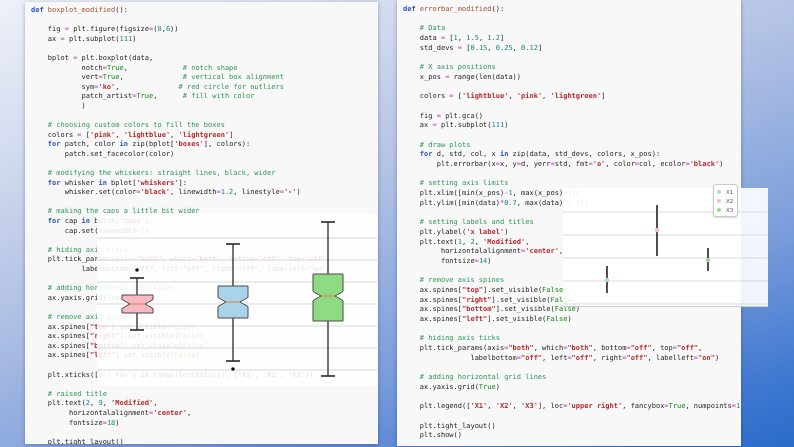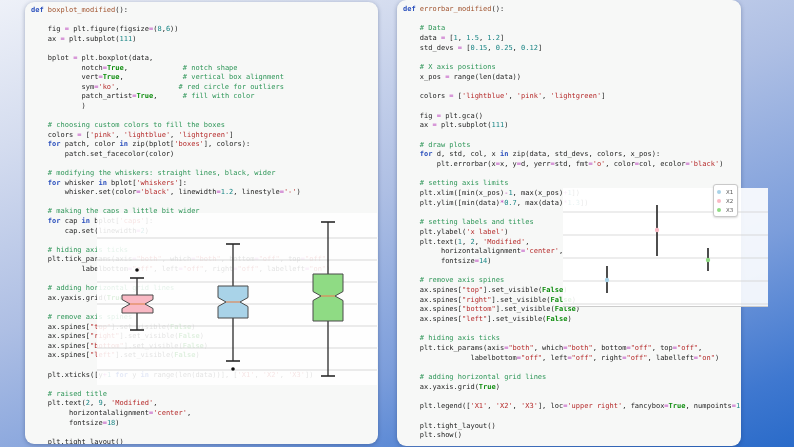--- a/index.html
+++ b/index.html
@@ -2,39 +2,39 @@
 <html><head>
 <meta charset="utf-8">
 <style>
   html,body{margin:0;padding:0;}
   body{
     width:794px;height:447px;position:relative;overflow:hidden;
     background:linear-gradient(160deg,#eef1f8 0%,#d4dcef 20%,#aebfe4 45%,#7b9ddb 70%,#3f78d0 90%,#2a6bc9 100%);
     font-family:"DejaVu Sans Mono","Liberation Mono",monospace;
   }
   .panel{
-    position:absolute;background:#f7f8f7;border-radius:9px;
+    position:absolute;background:#f7f8f7;border-radius:0;
     box-shadow:0 1px 4px rgba(20,40,90,.35);
   }
   #panel-left{left:25px;top:2px;width:353px;height:442px;}
   #panel-right{left:397px;top:0px;width:344px;height:446px;}
   .code{
     position:absolute;left:0;top:0;right:0;bottom:0;z-index:1;
     white-space:pre;font-size:7px;overflow:hidden;
   }
   #code-left{padding:4px 0 0 6px;line-height:9.6px;}
   #code-right{padding:5px 0 0 6px;line-height:9.7px;}
   .cl{height:inherit;white-space:pre;}
   #code-left .cl{height:9.6px;}
   #code-right .cl{height:9.7px;}
   .tk{color:#2b50bd;font-weight:bold;}
   .tf{color:#a0522d;}
   .tn{color:#1a8585;}
-  .tb{color:#0e8c0e;font-weight:bold;}
-  .ts{color:#b52a2a;}
+  .tb{color:#0e8c0e;font-weight:normal;}
+  .ts{color:#b52a2a;font-weight:bold;}
   .tc{color:#2e9658;}
   .to{color:#b93ebc;}
   .tp{color:#232323;}
   .fig-overlay{position:absolute;z-index:5;}
   #fig-boxplot{background:rgba(255,255,255,0.87);}
   #fig-errorbar{background:rgba(255,255,255,0.90);border-bottom:1px solid #cccccc;}
   #legend{
     position:absolute;z-index:6;background:#ffffff;border:1px solid #c9c9c9;
     border-radius:3px;box-shadow:0 1px 2px rgba(0,0,0,.15);
     padding:2px 4px 2px 3px;

